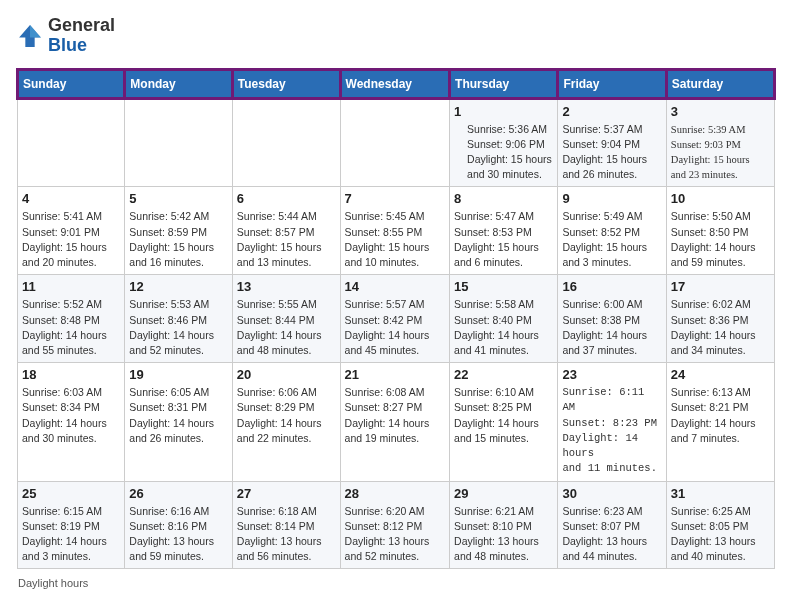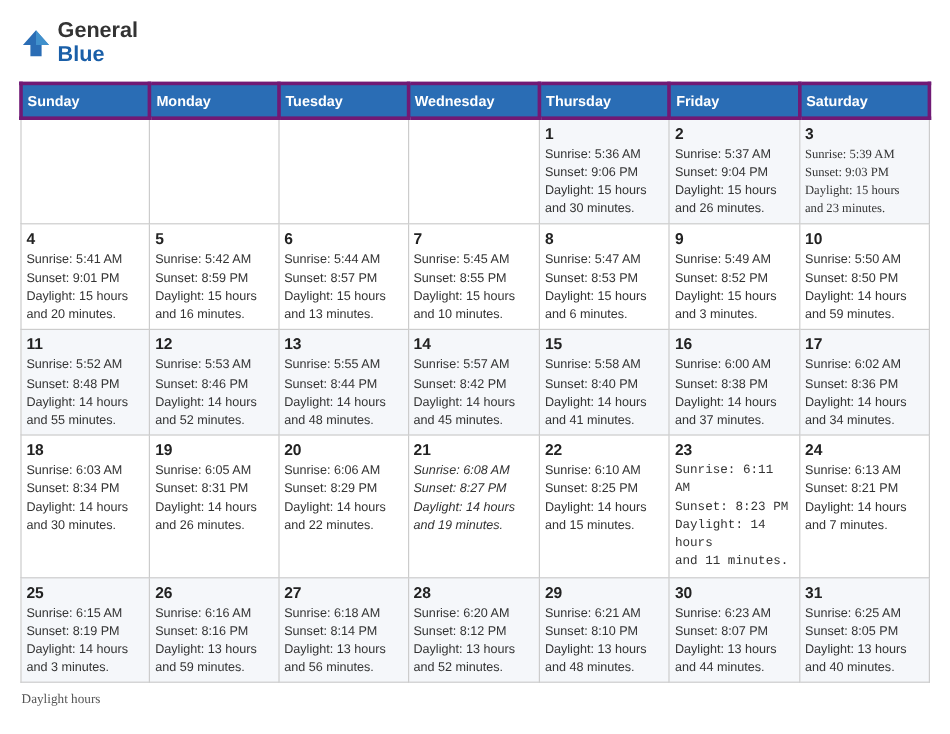--- a/index.html
+++ b/index.html
@@ -85,21 +85,20 @@
     }
     .empty-cell {
       background: #fff !important;
     }
     .footer-note {
       margin-top: 8px;
       font-size: 11px;
       color: #555;
       text-align: left;
       padding-left: 2px;
-      font-family: Liberation Serif, serif;
     }
   </style>
 </head>
 <body>
 
 <div class="header">
   <div class="logo">
     <svg class="logo-icon" viewBox="0 0 36 36">
       <polygon points="18,4 32,20 24,20 24,32 12,32 12,20 4,20" fill="#2a6db5"></polygon>
       <polygon points="18,4 32,20 18,20" fill="#4a9fd5" opacity="0.7"></polygon>
@@ -124,21 +123,21 @@
       </tr>
   </thead>
   <tbody id="calendar-body">
   <tr>
         <td class="empty-cell"></td>
         <td class="empty-cell"></td>
         <td class="empty-cell"></td>
         <td class="empty-cell"></td>
         <td>
           <div class="day-num">1</div>
-          <div class="day-info" style="white-space: pre-line;">Sunrise: 5:36 AM
+          <div class="day-info" style="white-space: pre-line; margin-left: 13px;">Sunrise: 5:36 AM
 Sunset: 9:06 PM
 Daylight: 15 hours
 and 30 minutes.</div>
         </td>
         <td>
           <div class="day-num">2</div>
           <div class="day-info" style="white-space: pre-line;">Sunrise: 5:37 AM
 Sunset: 9:04 PM
 Daylight: 15 hours
 and 26 minutes.</div>
@@ -270,21 +269,21 @@
         </td>
         <td>
           <div class="day-num">20</div>
           <div class="day-info" style="white-space: pre-line;">Sunrise: 6:06 AM
 Sunset: 8:29 PM
 Daylight: 14 hours
 and 22 minutes.</div>
         </td>
         <td>
           <div class="day-num">21</div>
-          <div class="day-info" style="white-space: pre-line; font-style: italic;">Sunrise: 6:08 AM
+          <div class="day-info" style="white-space: pre-line;">Sunrise: 6:08 AM
 Sunset: 8:27 PM
 Daylight: 14 hours
 and 19 minutes.</div>
         </td>
         <td>
           <div class="day-num">22</div>
           <div class="day-info" style="white-space: pre-line;">Sunrise: 6:10 AM
 Sunset: 8:25 PM
 Daylight: 14 hours
 and 15 minutes.</div>

